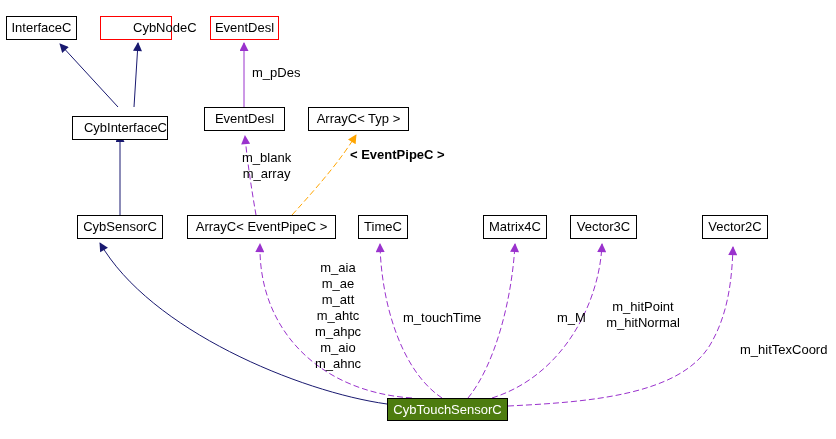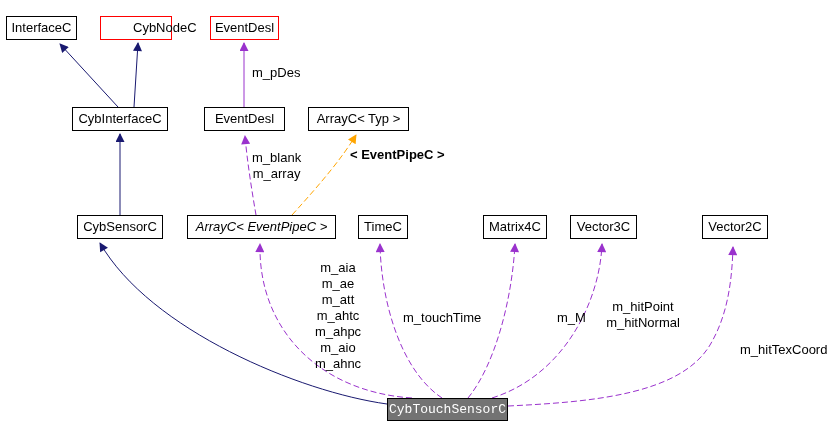--- a/index.html
+++ b/index.html
@@ -19,22 +19,22 @@
     border:1px solid #000000;
     background:#ffffff;
     text-align:center;
     line-height:22px;
     height:24px;
     white-space:nowrap;
     cursor:pointer;
   }
   .node.red{border-color:#ff0000;}
   .node.focus{
-    background:#737373;color:#ffffff;border-color:#000000;
-    height:23px;line-height:21px;cursor:default;font-family:Liberation Mono, monospace;
+    background:#4d7c0f;color:#ffffff;border-color:#000000;
+    height:23px;line-height:21px;cursor:default;
   }
   .edge-label{
     position:absolute;
     line-height:16px;
     white-space:pre-line;
     color:#000000;
     text-align:center;
   }
   .edge-label.center{text-align:center;}
 </style>
@@ -69,35 +69,35 @@
     <path d="M492,398 C565,375 600,300 602,244" stroke="#9a32cd" stroke-dasharray="6,3" fill="none" marker-end="url(#arr-purple)"></path>
     <path d="M508,406 C590,402 680,395 710,345 C728,315 732,280 733,247" stroke="#9a32cd" stroke-dasharray="6,3" fill="none" marker-end="url(#arr-purple)"></path>
 
     <path d="M292,215 C322,182 342,158 356,135" stroke="#ffa500" stroke-dasharray="6,3" fill="none" marker-end="url(#arr-orange)"></path>
   </svg>
 
   <div class="node" style="left:6px;top:16px;width:71px;">InterfaceC</div>
   <div class="node red" style="left:100px;top:16px;width:72px;padding-left:32px;">CybNodeC</div>
   <div class="node red" style="left:210px;top:16px;width:69px;">EventDesl</div>
 
-  <div class="node" style="left:72px;top:107px;width:96px;">CybInterfaceC</div>
+  <div class="node" style="left:72px;top:116px;width:96px;text-align:right;">CybInterfaceC</div>
   <div class="node" style="left:204px;top:107px;width:81px;">EventDesl</div>
   <div class="node" style="left:308px;top:107px;width:101px;">ArrayC&lt; Typ &gt;</div>
 
   <div class="node" style="left:77px;top:215px;width:86px;text-align:center;">CybSensorC</div>
-  <div class="node" style="left:187px;top:215px;width:149px;font-style:italic;">ArrayC&lt; EventPipeC &gt;</div>
+  <div class="node" style="left:187px;top:215px;width:149px;">ArrayC&lt; EventPipeC &gt;</div>
   <div class="node" style="left:358px;top:215px;width:50px;">TimeC</div>
   <div class="node" style="left:483px;top:215px;width:64px;">Matrix4C</div>
   <div class="node" style="left:570px;top:215px;width:67px;">Vector3C</div>
   <div class="node" style="left:702px;top:215px;width:66px;">Vector2C</div>
 
   <div class="node focus" style="left:387px;top:398px;width:121px;">CybTouchSensorC</div>
 
   <div class="edge-label" style="left:252px;top:65px;">m_pDes</div>
-  <div class="edge-label" style="left:252px;top:150px;">m_blank
+  <div class="edge-label" style="left:242px;top:150px;">m_blank
 m_array</div>
   <div class="edge-label" style="left:350px;top:147px;font-weight:bold;">&lt; EventPipeC &gt;</div>
   <div class="edge-label center" style="left:299px;top:260px;width:78px;">m_aia
 m_ae
 m_att
 m_ahtc
 m_ahpc
 m_aio
 m_ahnc</div>
   <div class="edge-label" style="left:403px;top:310px;">m_touchTime</div>

